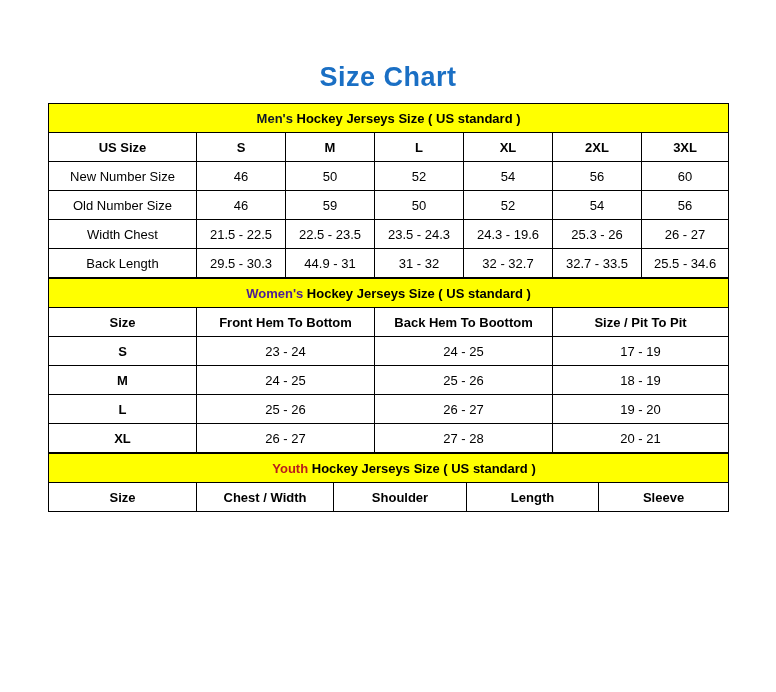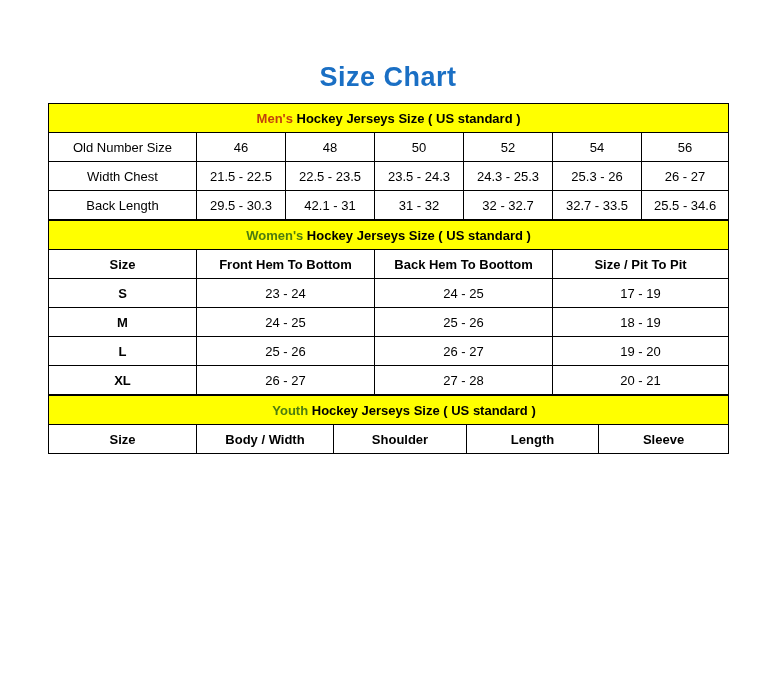--- a/index.html
+++ b/index.html
@@ -44,23 +44,23 @@
     font-size: 13px;
     height: 26px;
     padding: 1px 2px;
   }
   td.banner {
     background: #ffff00;
     font-weight: bold;
     font-size: 14.5px;
     height: 30px;
   }
-  .banner .accent-men { color: #c2410c; }
-  .banner .accent-women { color: #4d7c0f; }
-  .banner .accent-youth { color: #4d7c0f; margin-left: 31px; }
+  .banner .accent-men { color: #0f172a; }
+  .banner .accent-women { color: #4c1d95; }
+  .banner .accent-youth { color: #b91c1c; margin-left: 31px; }
   td.hdr {
     font-weight: bold;
     font-size: 13px;
   }
   td.rowlabel {
     font-size: 13px;
   }
   td.rowlabel-b {
     font-weight: bold;
     font-size: 13px;
@@ -83,41 +83,59 @@
         <col style="width:89px">
         <col style="width:89px">
         <col style="width:89px">
         <col style="width:87px">
       </colgroup>
       <tbody>
         <tr>
           <td class="banner" colspan="7"><span class="accent-men">Men's</span><span> Hockey Jerseys Size ( US standard )</span></td>
         </tr>
         <tr>
-          <td class="rowlabel">Old Number Size</td>
+          <td class="hdr">US Size</td>
+          <td class="hdr">S</td>
+          <td class="hdr">M</td>
+          <td class="hdr">L</td>
+          <td class="hdr">XL</td>
+          <td class="hdr">2XL</td>
+          <td class="hdr">3XL</td>
+        </tr>
+        <tr>
+          <td class="rowlabel">New Number Size</td>
           <td>46</td>
-          <td>48</td>
           <td>50</td>
           <td>52</td>
           <td>54</td>
           <td>56</td>
+          <td>60</td>
+        </tr>
+        <tr>
+          <td class="rowlabel">Old Number Size</td>
+          <td>46</td>
+          <td>59</td>
+          <td>50</td>
+          <td>52</td>
+          <td>54</td>
+          <td>56</td>
         </tr>
         <tr>
           <td class="rowlabel">Width Chest</td>
           <td>21.5 - 22.5</td>
           <td>22.5 - 23.5</td>
           <td>23.5 - 24.3</td>
-          <td>24.3 - 25.3</td>
+          <td>24.3 - 19.6</td>
           <td>25.3 - 26</td>
           <td>26 - 27</td>
         </tr>
         <tr>
           <td class="rowlabel">Back Length</td>
           <td>29.5 - 30.3</td>
-          <td>42.1 - 31</td>
+          <td>44.9 - 31</td>
           <td>31 - 32</td>
           <td>32 - 32.7</td>
           <td>32.7 - 33.5</td>
           <td>25.5 - 34.6</td>
         </tr>
       </tbody>
     </table>
 
     <table class="size-table">
       <colgroup>
@@ -170,21 +188,21 @@
         <col style="width:133px">
         <col style="width:132px">
         <col style="width:130px">
       </colgroup>
       <tbody>
         <tr>
           <td class="banner" colspan="5"><span class="accent-youth">Youth</span><span> Hockey Jerseys Size ( US standard )</span></td>
         </tr>
         <tr>
           <td class="hdr">Size</td>
-          <td class="hdr">Body / Width</td>
+          <td class="hdr">Chest / Width</td>
           <td class="hdr">Shoulder</td>
           <td class="hdr">Length</td>
           <td class="hdr">Sleeve</td>
         </tr>
       </tbody>
     </table>
 
   </div>
 </div>
 

